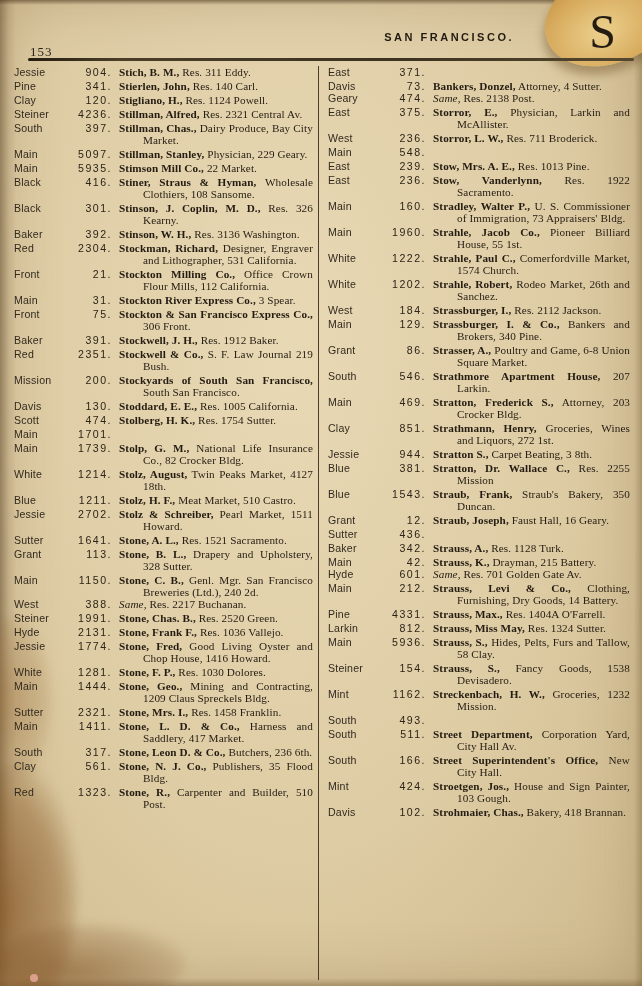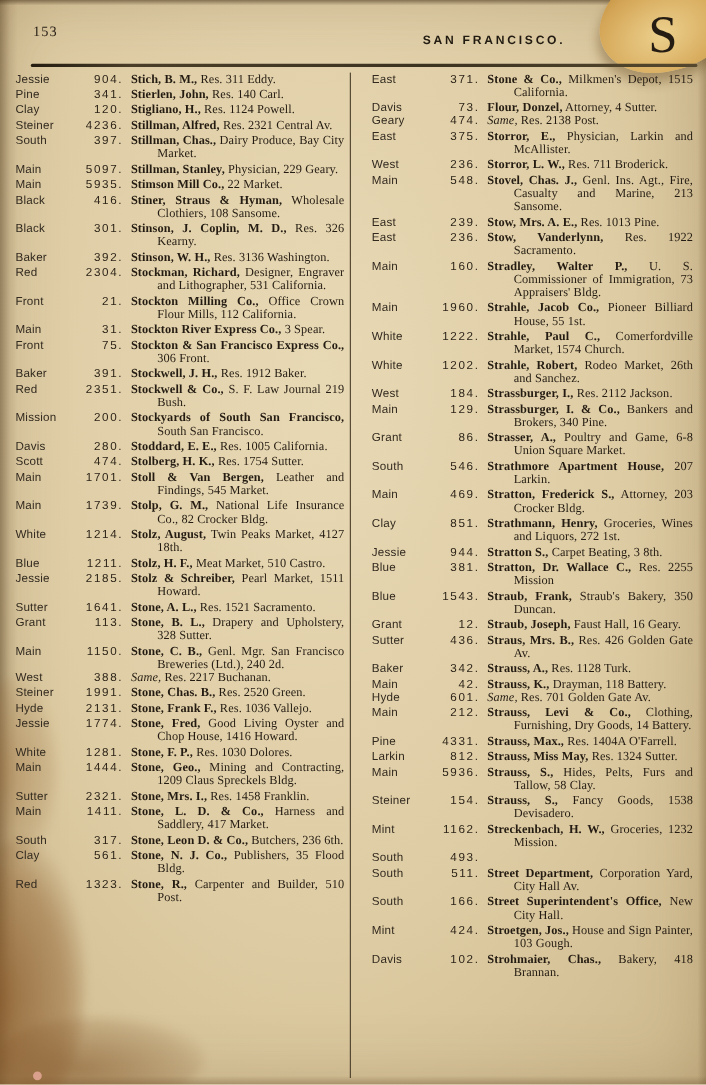--- a/index.html
+++ b/index.html
@@ -39,35 +39,35 @@
   .stain-upper{left:-26px;bottom:200px;width:78px;height:170px;
     border-radius:50%;
     background:radial-gradient(ellipse at 30% 50%, rgba(150,104,54,0.45) 0%, rgba(150,104,54,0.18) 60%, transparent 80%);}
   .stain-bottom{left:-4px;bottom:-16px;width:190px;height:78px;
     border-radius:50%;
     background:radial-gradient(ellipse at 40% 60%, rgba(128,82,38,0.55) 0%, rgba(128,82,38,0.2) 60%, transparent 80%);}
   .stain-dot{left:30px;bottom:4px;width:8px;height:8px;border-radius:50%;
     background:#dba08b;filter:blur(0.5px);}
 
   
-  .page-number{position:absolute;left:30px;top:21px;font-size:13px;letter-spacing:1px;color:#2b2318;text-align:center;}
+  .page-number{position:absolute;left:30px;top:44px;font-size:13px;letter-spacing:1px;color:#2b2318;text-align:center;}
   .header-title{position:absolute;right:128px;top:31px;
     font-family:"Liberation Sans", sans-serif;font-weight:bold;
     font-size:11px;letter-spacing:2.5px;color:#221b11;}
   .section-letter{position:absolute;right:26px;top:4px;
     font-family:"Liberation Serif", serif;font-size:48px;font-weight:400;color:#241c12;}
   .header-rule{position:absolute;left:28px;right:8px;top:58px;height:3px;
     background:linear-gradient(to right, #241c10, #4a3e28 15%, #3c3220 60%, #55482e);
     border-radius:2px;}
 
   
   .columns{position:absolute;left:14px;top:66px;width:616px;bottom:6px;display:flex;}
   .col{box-sizing:border-box;}
   .col-left{width:304px;padding-right:5px;}
-  .col-right{flex:1;border-left:1px solid #4a3e2a;padding-left:19px;}
+  .col-right{flex:1;border-left:1px solid #4a3e2a;padding-left:9px;}
 
   .entry{display:flex;margin-bottom:2px;}
   .entry.tight{margin-top:-2px;}
   .ex{width:52px;flex:none;
     font-family:"Liberation Sans", sans-serif;font-size:10.6px;line-height:12px;
     color:#322a1f;letter-spacing:0.2px;}
   .num{width:46px;flex:none;text-align:right;padding-right:7px;
     font-family:"Liberation Sans", sans-serif;font-size:10.6px;line-height:12px;
     color:#2c2418;letter-spacing:1.5px;}
   .txt{flex:1;font-size:11.2px;line-height:12px;text-align:justify;
@@ -178,51 +178,50 @@
           <span class="num">2351.</span>
           <span class="txt"><span class="b">Stockwell &amp; Co.,</span> <span>S. F. Law Journal 219 Bush.</span></span>
         </div>
         <div class="entry">
           <span class="ex">Mission</span>
           <span class="num">200.</span>
           <span class="txt"><span class="b">Stockyards of South San Francisco,</span> <span>South San Francisco.</span></span>
         </div>
         <div class="entry">
           <span class="ex">Davis</span>
-          <span class="num">280.</span>
+          <span class="num">130.</span>
           <span class="txt"><span class="b">Stoddard, E. E.,</span> <span>Res. 1005 California.</span></span>
         </div>
         <div class="entry">
           <span class="ex">Scott</span>
           <span class="num">474.</span>
           <span class="txt"><span class="b">Stolberg, H. K.,</span> <span>Res. 1754 Sutter.</span></span>
         </div>
         <div class="entry">
           <span class="ex">Main</span>
           <span class="num">1701.</span>
-          <span class="txt"><span class="b">Stoll &amp; Van Bergen,</span> <span>Leather and Findings, 545 Market.</span></span>
         </div>
         <div class="entry">
           <span class="ex">Main</span>
           <span class="num">1739.</span>
           <span class="txt"><span class="b">Stolp, G. M.,</span> <span>National Life Insurance Co., 82 Crocker Bldg.</span></span>
         </div>
         <div class="entry">
           <span class="ex">White</span>
           <span class="num">1214.</span>
           <span class="txt"><span class="b">Stolz, August,</span> <span>Twin Peaks Market, 4127 18th.</span></span>
         </div>
         <div class="entry">
           <span class="ex">Blue</span>
           <span class="num">1211.</span>
           <span class="txt"><span class="b">Stolz, H. F.,</span> <span>Meat Market, 510 Castro.</span></span>
         </div>
         <div class="entry">
           <span class="ex">Jessie</span>
-          <span class="num">2185.</span>
+          <span class="num">2702.</span>
           <span class="txt"><span class="b">Stolz &amp; Schreiber,</span> <span>Pearl Market, 1511 Howard.</span></span>
         </div>
         <div class="entry">
           <span class="ex">Sutter</span>
           <span class="num">1641.</span>
           <span class="txt"><span class="b">Stone, A. L.,</span> <span>Res. 1521 Sacramento.</span></span>
         </div>
         <div class="entry">
           <span class="ex">Grant</span>
           <span class="num">113.</span>
@@ -286,46 +285,44 @@
         <div class="entry">
           <span class="ex">Red</span>
           <span class="num">1323.</span>
           <span class="txt"><span class="b">Stone, R.,</span> <span>Carpenter and Builder, 510 Post.</span></span>
         </div>
       </div>
     <div class="col col-right" id="col-right">
         <div class="entry">
           <span class="ex">East</span>
           <span class="num">371.</span>
-          <span class="txt"><span class="b">Stone &amp; Co.,</span> <span>Milkmen's Depot, 1515 California.</span></span>
         </div>
         <div class="entry">
           <span class="ex">Davis</span>
           <span class="num">73.</span>
-          <span class="txt"><span class="b">Flour, Donzel,</span> <span>Attorney, 4 Sutter.</span></span>
+          <span class="txt"><span class="b">Bankers, Donzel,</span> <span>Attorney, 4 Sutter.</span></span>
         </div>
         <div class="entry tight">
           <span class="ex">Geary</span>
           <span class="num">474.</span>
           <span class="txt"><span class="it">Same,</span> <span>Res. 2138 Post.</span></span>
         </div>
         <div class="entry">
           <span class="ex">East</span>
           <span class="num">375.</span>
           <span class="txt"><span class="b">Storror, E.,</span> <span>Physician, Larkin and McAllister.</span></span>
         </div>
         <div class="entry">
           <span class="ex">West</span>
           <span class="num">236.</span>
           <span class="txt"><span class="b">Storror, L. W.,</span> <span>Res. 711 Broderick.</span></span>
         </div>
         <div class="entry">
           <span class="ex">Main</span>
           <span class="num">548.</span>
-          <span class="txt"><span class="b">Stovel, Chas. J.,</span> <span>Genl. Ins. Agt., Fire, Casualty and Marine, 213 Sansome.</span></span>
         </div>
         <div class="entry">
           <span class="ex">East</span>
           <span class="num">239.</span>
           <span class="txt"><span class="b">Stow, Mrs. A. E.,</span> <span>Res. 1013 Pine.</span></span>
         </div>
         <div class="entry">
           <span class="ex">East</span>
           <span class="num">236.</span>
           <span class="txt"><span class="b">Stow, Vanderlynn,</span> <span>Res. 1922 Sacramento.</span></span>
@@ -396,31 +393,30 @@
           <span class="txt"><span class="b">Straub, Frank,</span> <span>Straub's Bakery, 350 Duncan.</span></span>
         </div>
         <div class="entry">
           <span class="ex">Grant</span>
           <span class="num">12.</span>
           <span class="txt"><span class="b">Straub, Joseph,</span> <span>Faust Hall, 16 Geary.</span></span>
         </div>
         <div class="entry">
           <span class="ex">Sutter</span>
           <span class="num">436.</span>
-          <span class="txt"><span class="b">Straus, Mrs. B.,</span> <span>Res. 426 Golden Gate Av.</span></span>
         </div>
         <div class="entry">
           <span class="ex">Baker</span>
           <span class="num">342.</span>
           <span class="txt"><span class="b">Strauss, A.,</span> <span>Res. 1128 Turk.</span></span>
         </div>
         <div class="entry">
           <span class="ex">Main</span>
           <span class="num">42.</span>
-          <span class="txt"><span class="b">Strauss, K.,</span> <span>Drayman, 118 Battery.</span></span>
+          <span class="txt"><span class="b">Strauss, K.,</span> <span>Drayman, 215 Battery.</span></span>
         </div>
         <div class="entry tight">
           <span class="ex">Hyde</span>
           <span class="num">601.</span>
           <span class="txt"><span class="it">Same,</span> <span>Res. 701 Golden Gate Av.</span></span>
         </div>
         <div class="entry">
           <span class="ex">Main</span>
           <span class="num">212.</span>
           <span class="txt"><span class="b">Strauss, Levi &amp; Co.,</span> <span>Clothing, Furnishing, Dry Goods, 14 Battery.</span></span>

